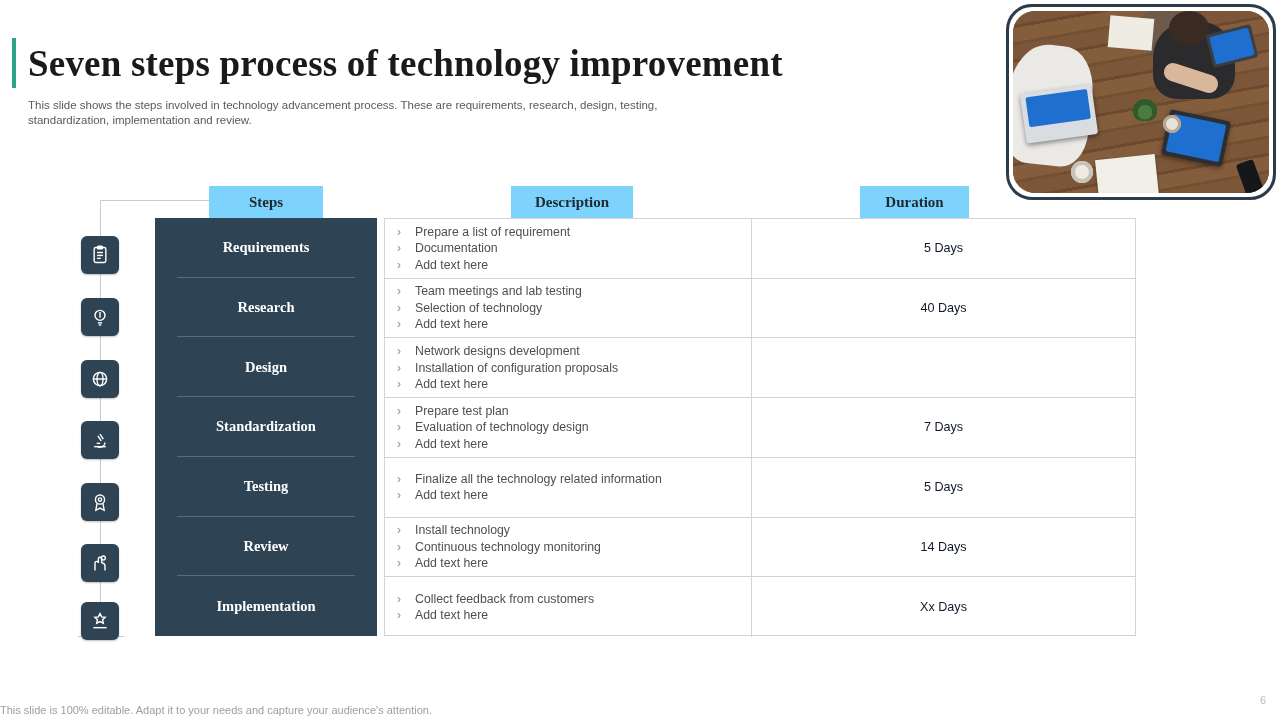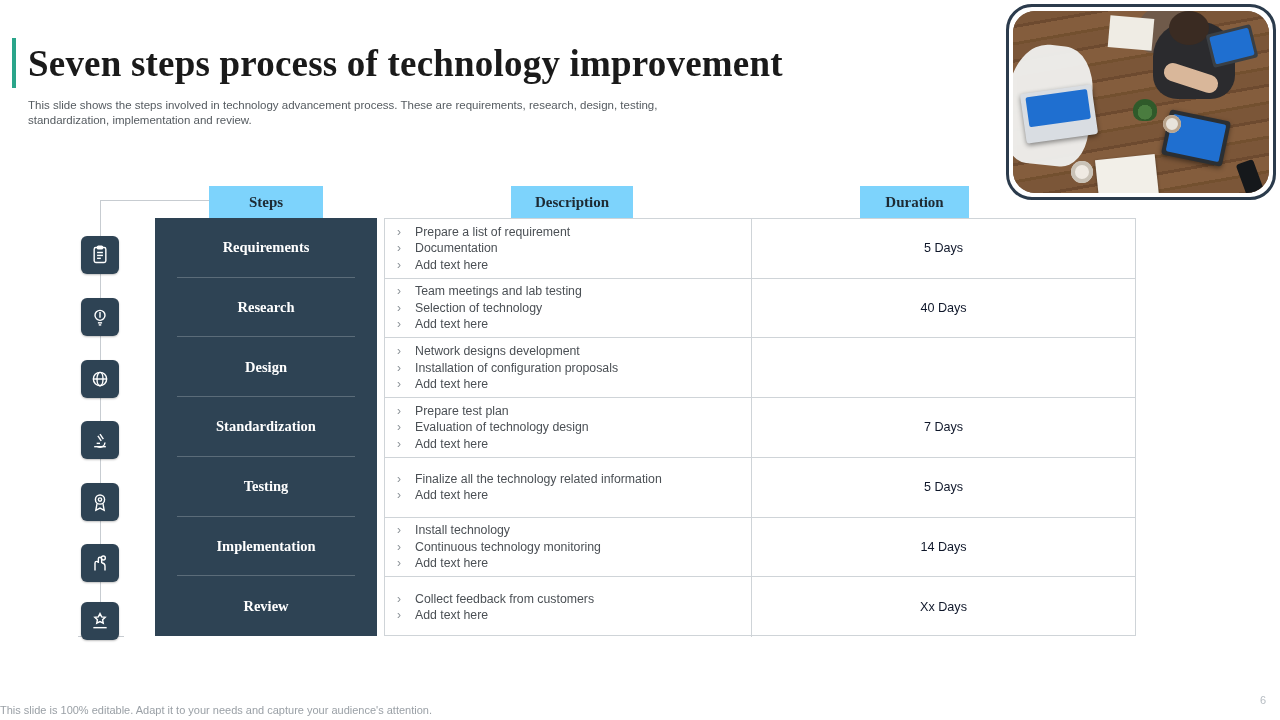--- a/index.html
+++ b/index.html
@@ -325,22 +325,22 @@
       <line x1="4" y1="20" x2="20" y2="20"></line>
     </svg>
   </div>
 
   <div class="steps-col">
     <div class="step-cell">Requirements</div>
     <div class="step-cell">Research</div>
     <div class="step-cell">Design</div>
     <div class="step-cell">Standardization</div>
     <div class="step-cell">Testing</div>
+    <div class="step-cell">Review</div>
     <div class="step-cell">Implementation</div>
-    <div class="step-cell">Review</div>
   </div>
 
   <div class="table">
 
     <div class="trow">
       <div class="cell-desc">
         <div class="bullet-line">
             <span class="chev">›</span>
             <span>Prepare a list of requirement</span>
           </div>

